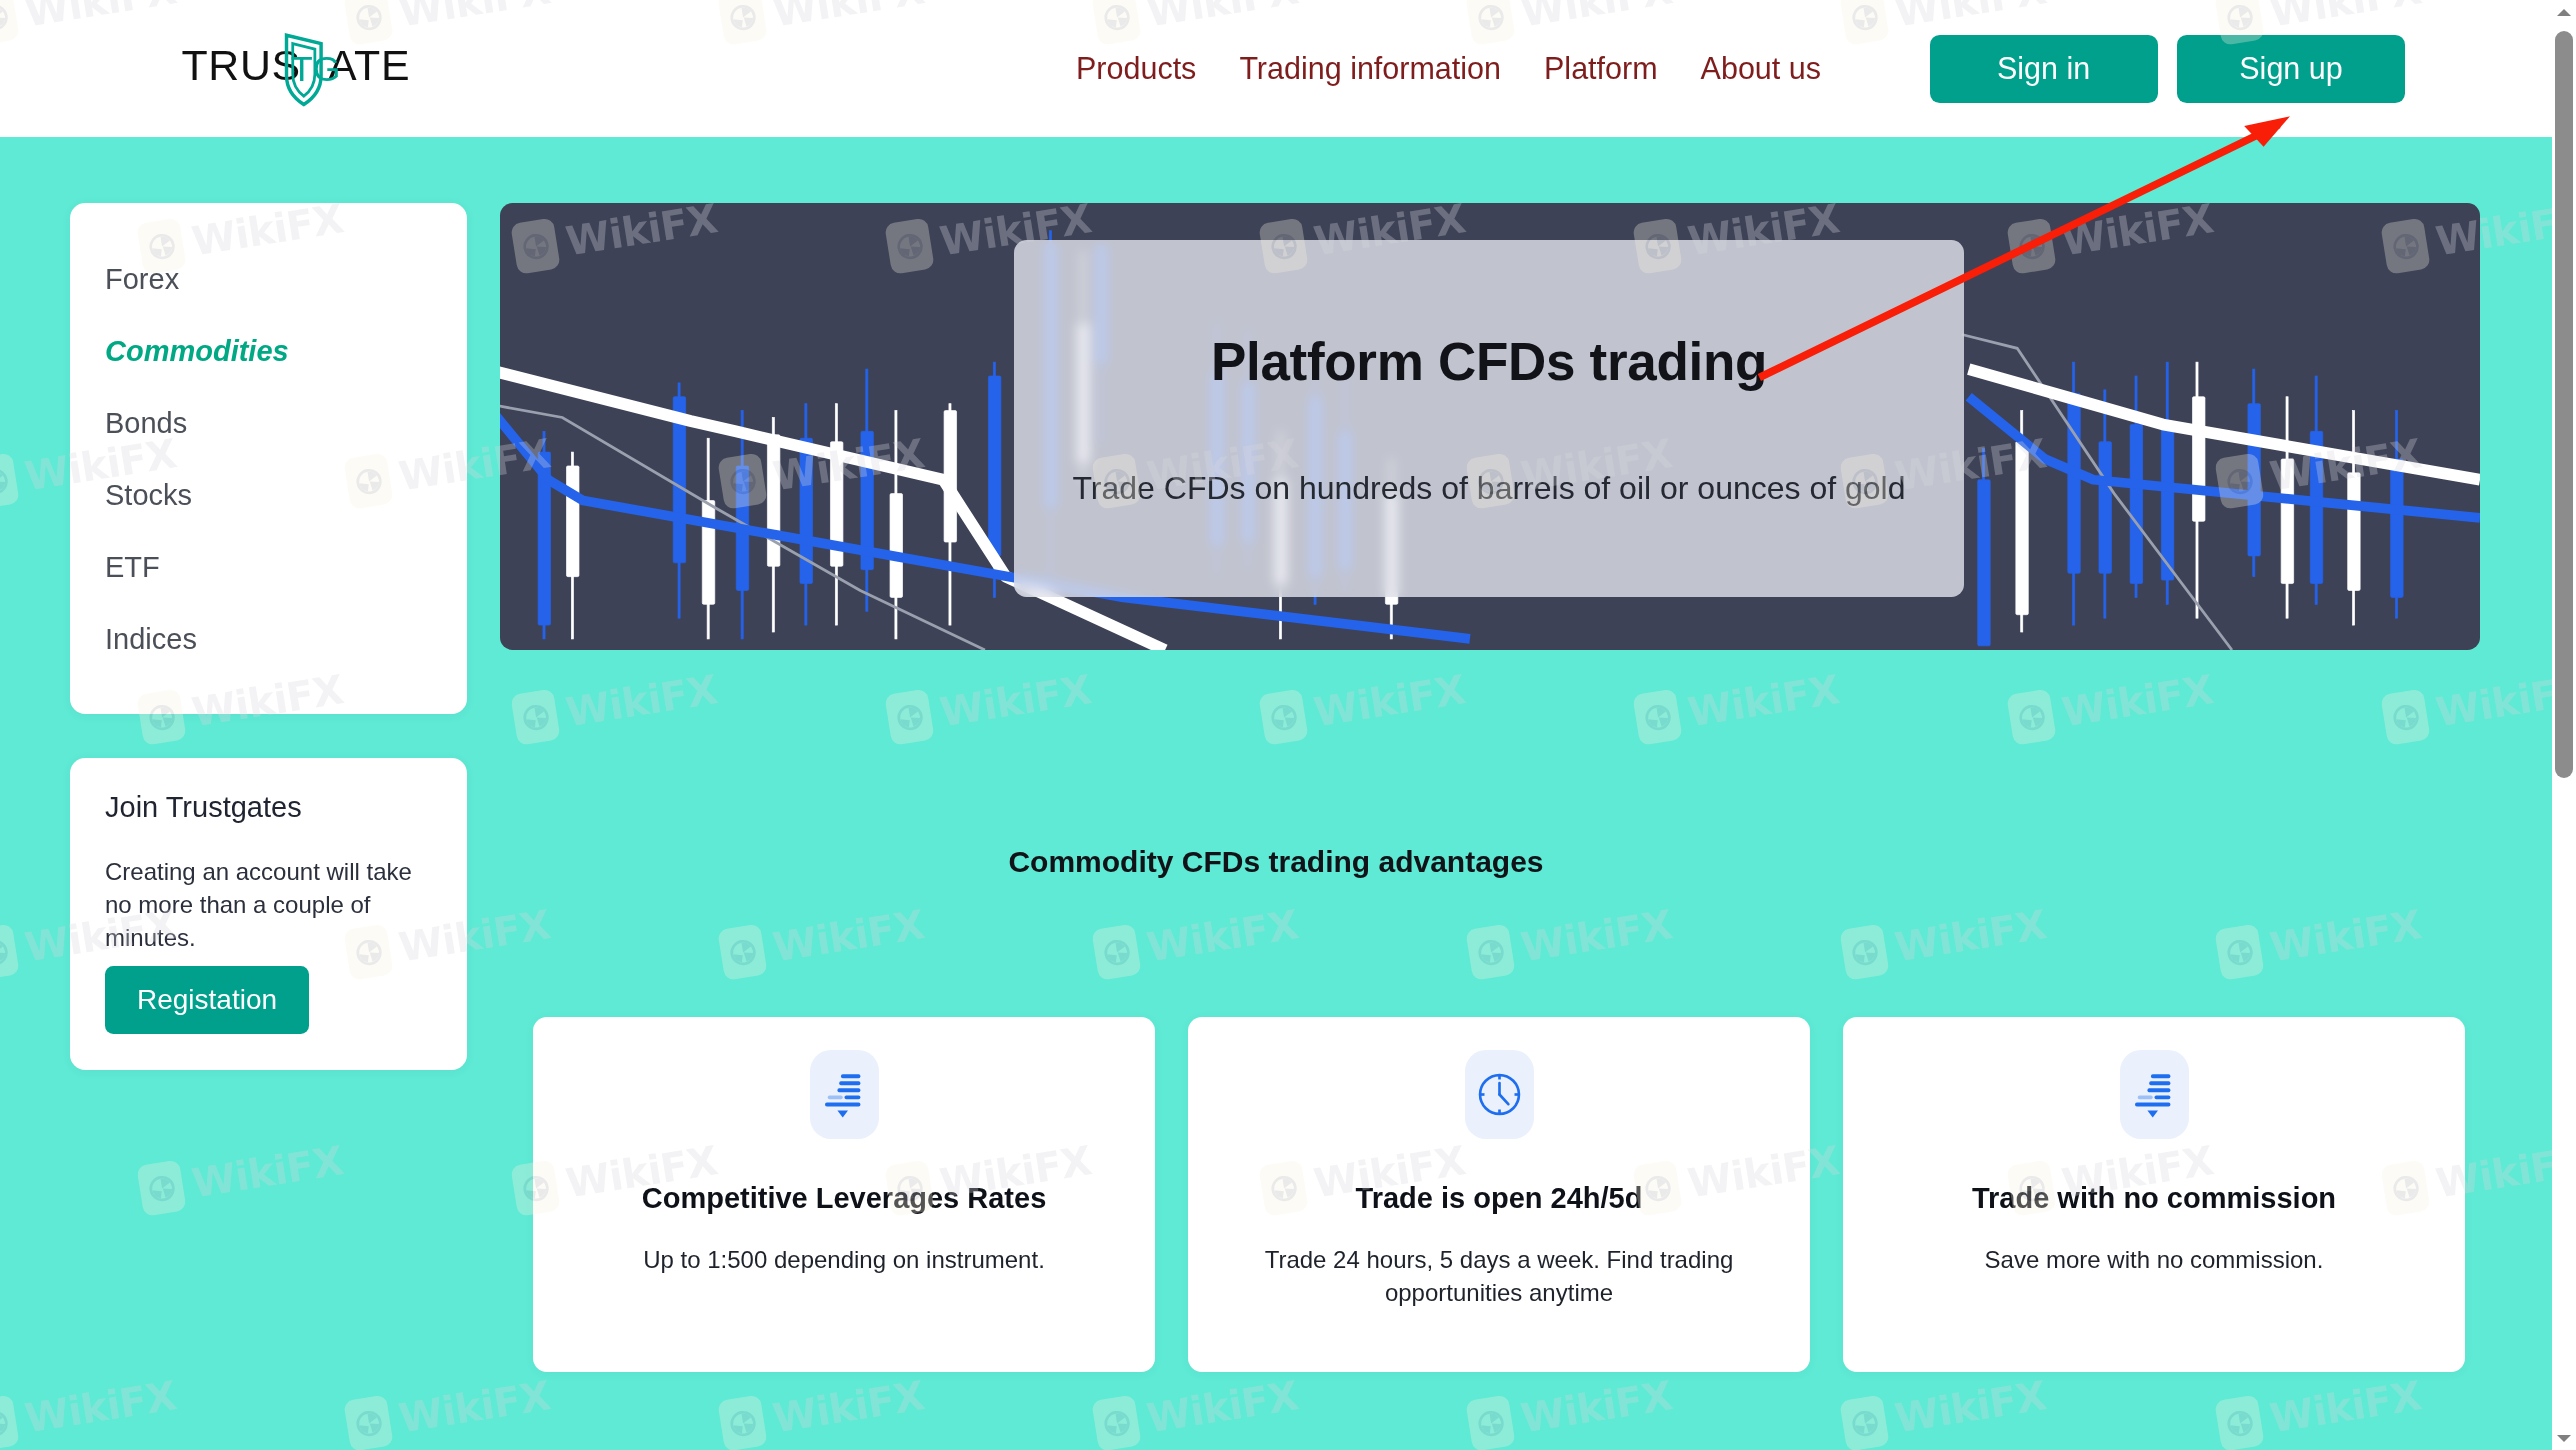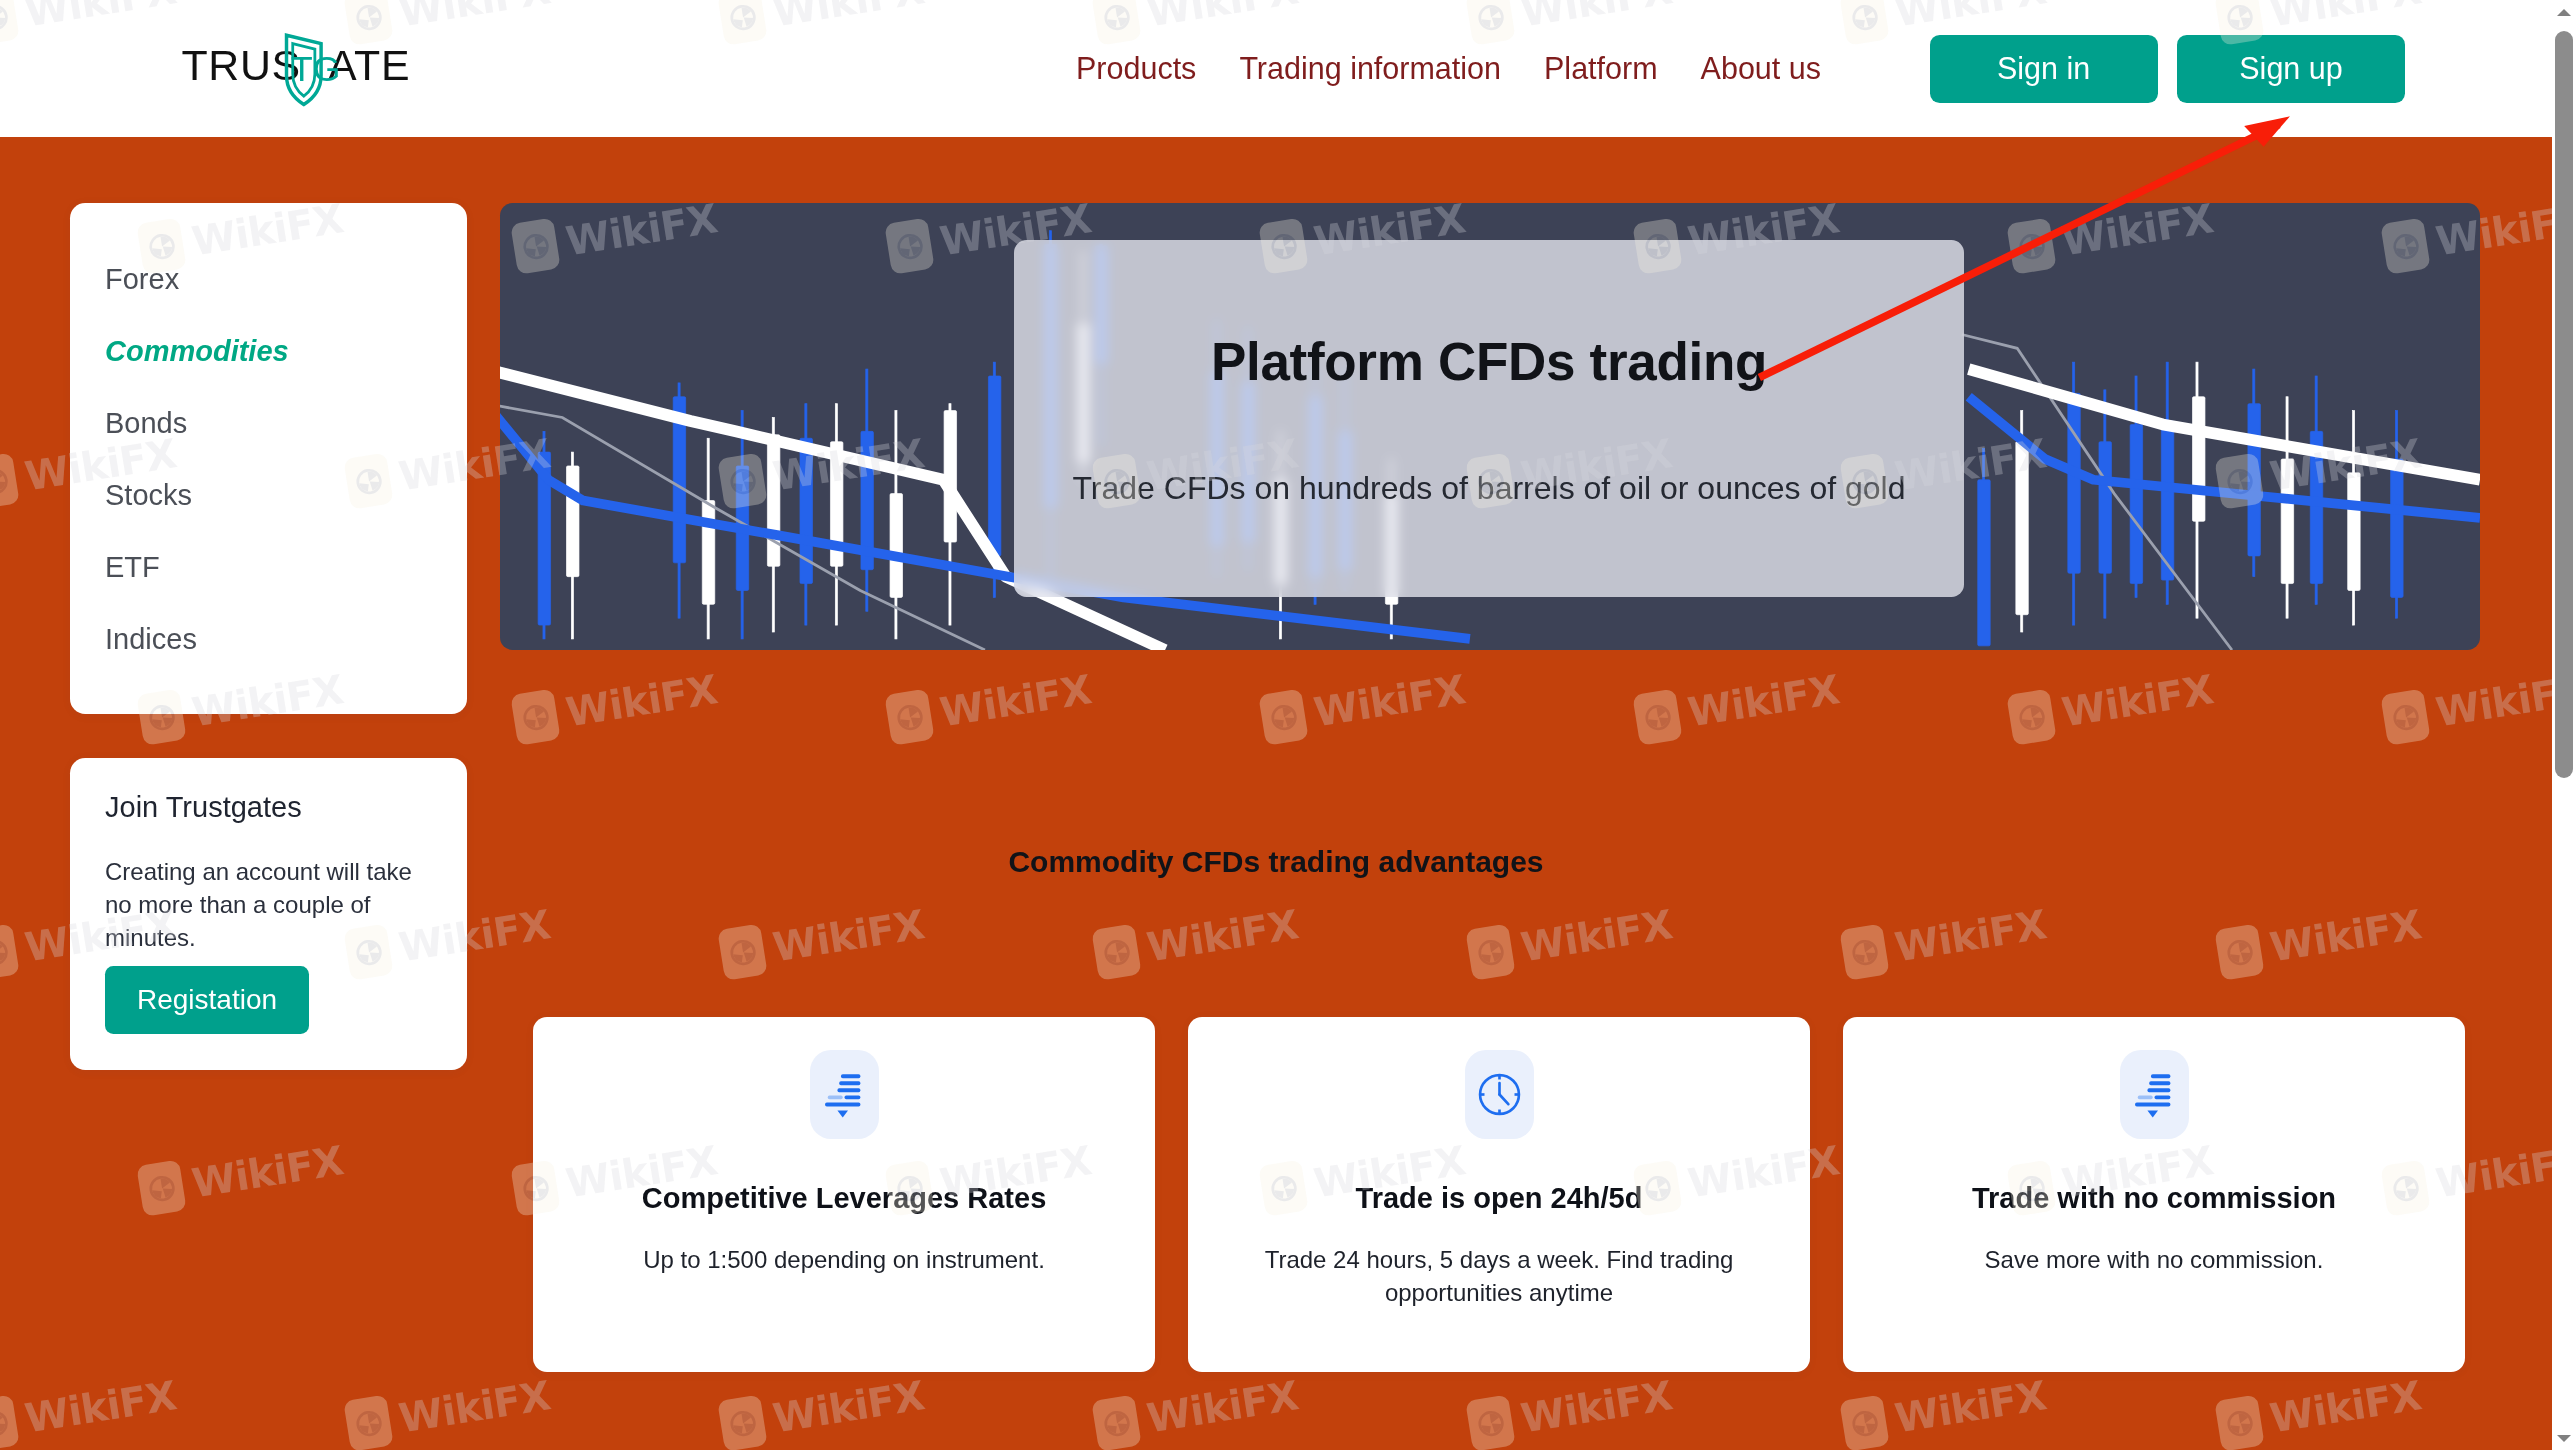--- a/index.html
+++ b/index.html
@@ -57,21 +57,21 @@
     width: 228px; height: 68px; border-radius: 9.7px;
     background: #00a08c; color: #fff;
     border: none; font-family: inherit; font-size: 30.5px;
     cursor: pointer; display: flex; align-items: center; justify-content: center;
   }
 
   
   .page {
     position: absolute; top: 137px; left: 0;
     width: 2552px; height: 1313px;
-    background: #c2410c;
+    background: #5eead4;
     z-index: 10;
   }
 
   
   .sidebar { position: absolute; left: 70px; top: 66px; width: 397px; }
   .card {
     background: #fff; border-radius: 15.2px;
     box-shadow: 0 1.4px 9.7px rgba(60,70,120,.06);
   }
   .menu-card { padding: 60px 0 58px 0; }

